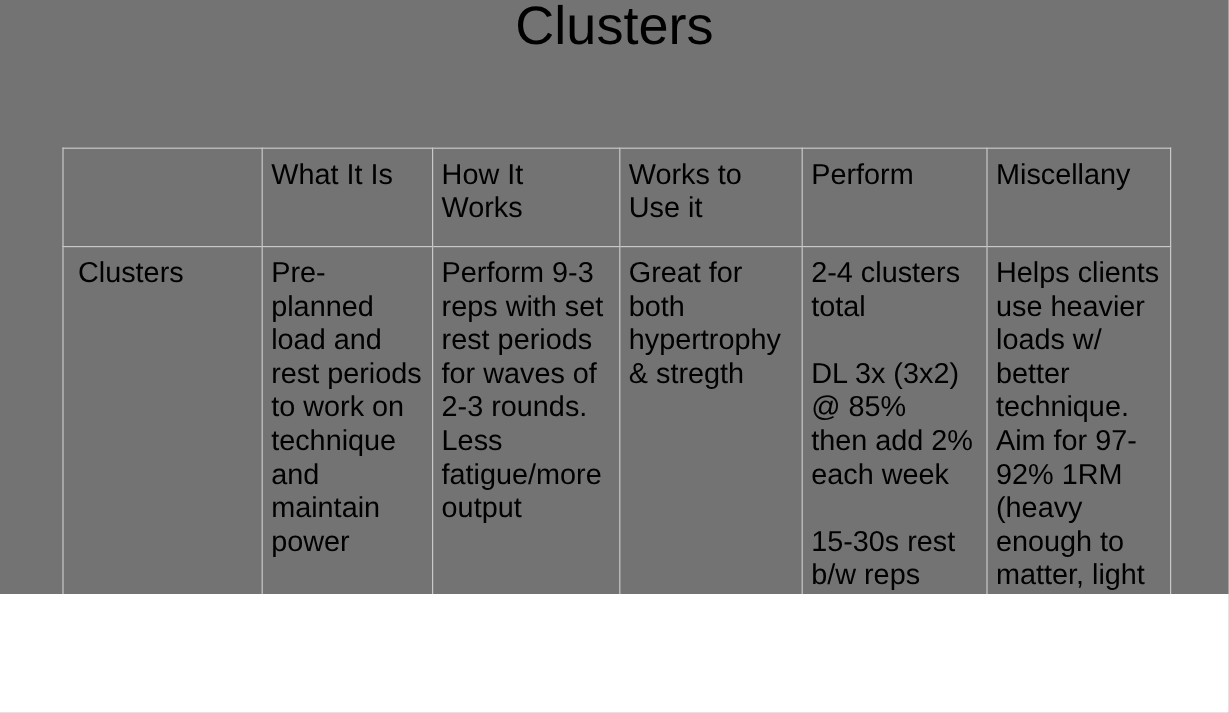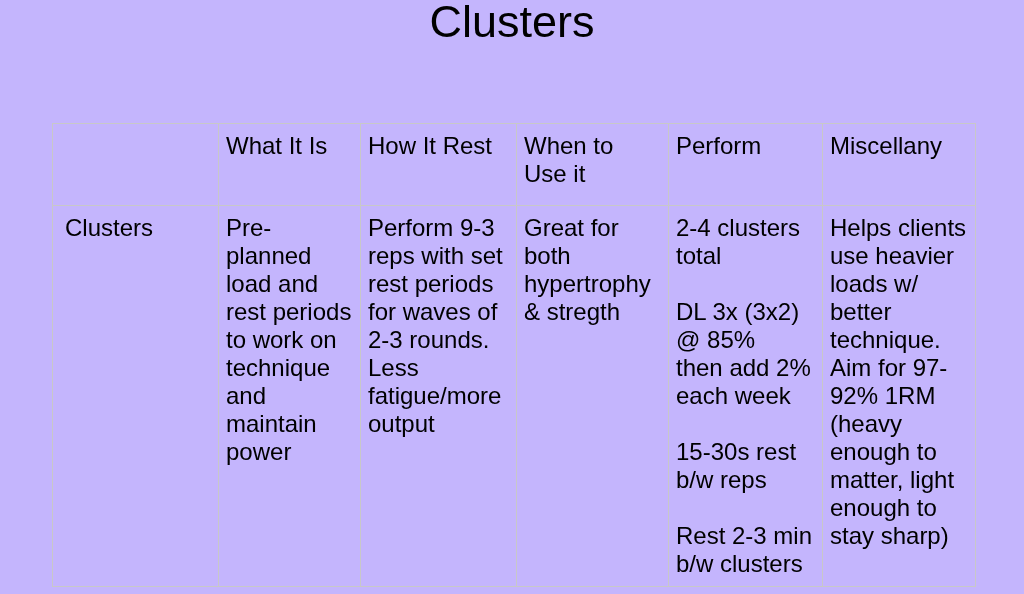--- a/index.html
+++ b/index.html
@@ -3,22 +3,22 @@
 <meta charset="utf-8">
 <style>
   html, body {
     margin: 0;
     padding: 0;
     background: #ffffff;
   }
   .slide {
     position: relative;
     width: 1024px;
-    height: 594px;
-    background: #c4b5fd;
+    height: 495px;
+    background: #737373;
     overflow: hidden;
     font-family: "Liberation Sans", "DejaVu Sans", sans-serif;
     color: #000000;
   }
   .slide-title {
     position: absolute;
     top: -3px;
     left: 0;
     width: 100%;
     margin: 0;
@@ -68,22 +68,22 @@
       <col style="width:142px">
       <col style="width:156px">
       <col style="width:152px">
       <col style="width:154px">
       <col style="width:153px">
     </colgroup>
     <thead>
       <tr>
         <th></th>
         <th>What It Is</th>
-        <th>How It Rest</th>
-        <th>When to Use it</th>
+        <th>How It Works</th>
+        <th>Works to Use it</th>
         <th>Perform</th>
         <th>Miscellany</th>
       </tr>
     </thead>
     <tbody>
       <tr>
         <td class="row-label">Clusters</td>
         <td>Pre-planned load and rest periods to work on technique and maintain power</td>
         <td>Perform 9-3 reps with set rest periods for waves of 2-3 rounds. Less fatigue/more output</td>
         <td>Great for both hypertrophy &amp; stregth</td>

